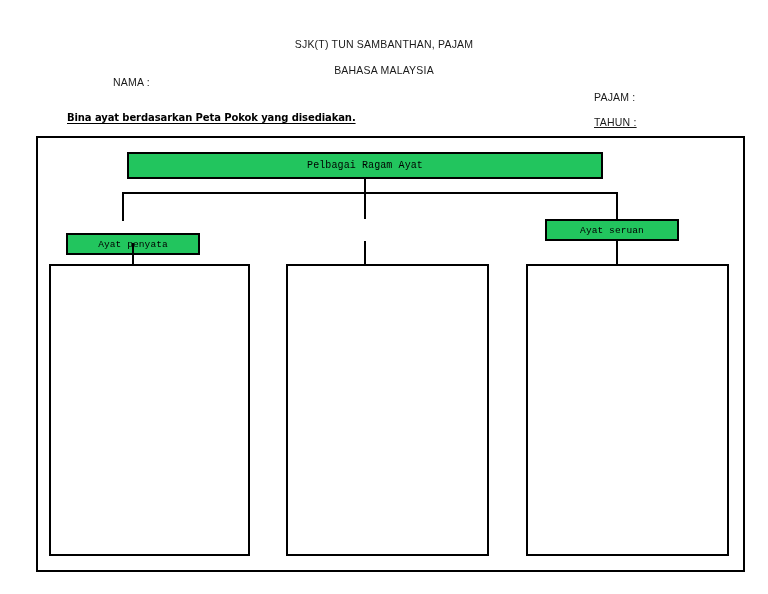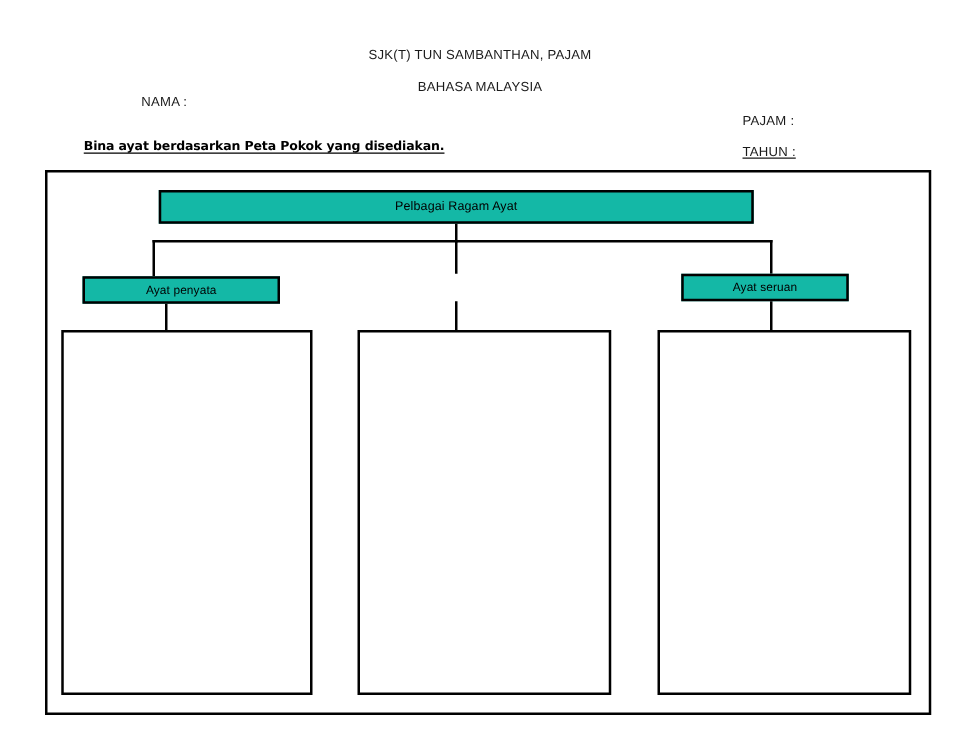--- a/index.html
+++ b/index.html
@@ -83,43 +83,43 @@
     left: 36px;
     top: 136px;
     width: 709px;
     height: 436px;
   }
 
   .node {
     position: absolute;
     border: 2px solid #000000;
     box-sizing: border-box;
-    background: #14b8a6;
+    background: #22c55e;
     display: flex;
     align-items: center;
     justify-content: center;
-    font-family: Liberation Sans, sans-serif;
+    font-family: Liberation Mono, monospace;
     font-size: 10px;
     letter-spacing: 0.1px;
     color: #000000;
     white-space: nowrap;
   }
 
   .node-root {
     left: 91px;
     top: 16px;
     width: 476px;
     height: 27px;
   }
 
   .node-child {
     height: 22px;
     font-size: 9.5px;
   }
-  .node-child-1 { left: 30px;  top: 85px; width: 158px; }
+  .node-child-1 { left: 30px;  top: 97px; width: 134px; }
   .node-child-2 { left: 262px; top: 83px; width: 133px; }
   .node-child-3 { left: 509px; top: 83px; width: 134px; }
 
   
   .line-v, .line-h {
     position: absolute;
     background: #000000;
   }
   .line-v { width: 2px; }
   .line-h { height: 2px; }

